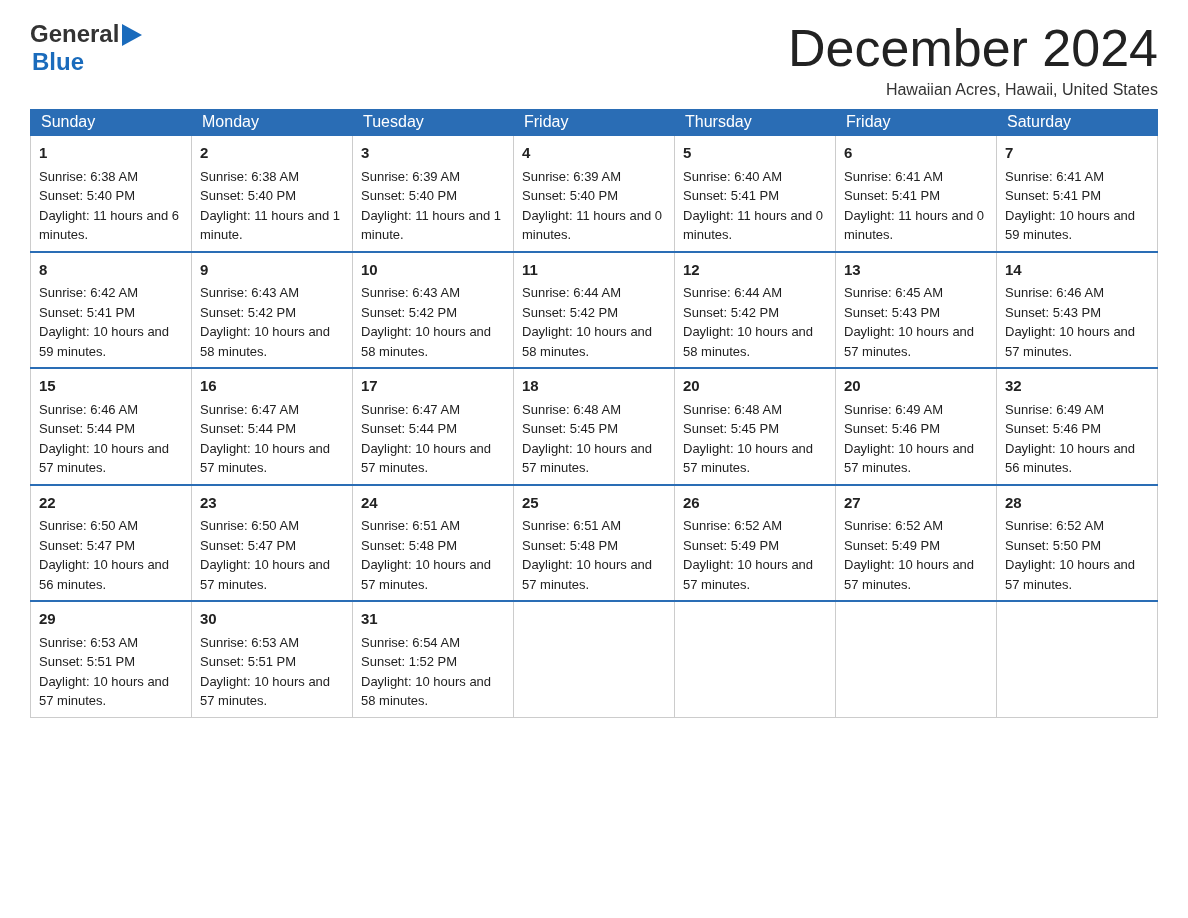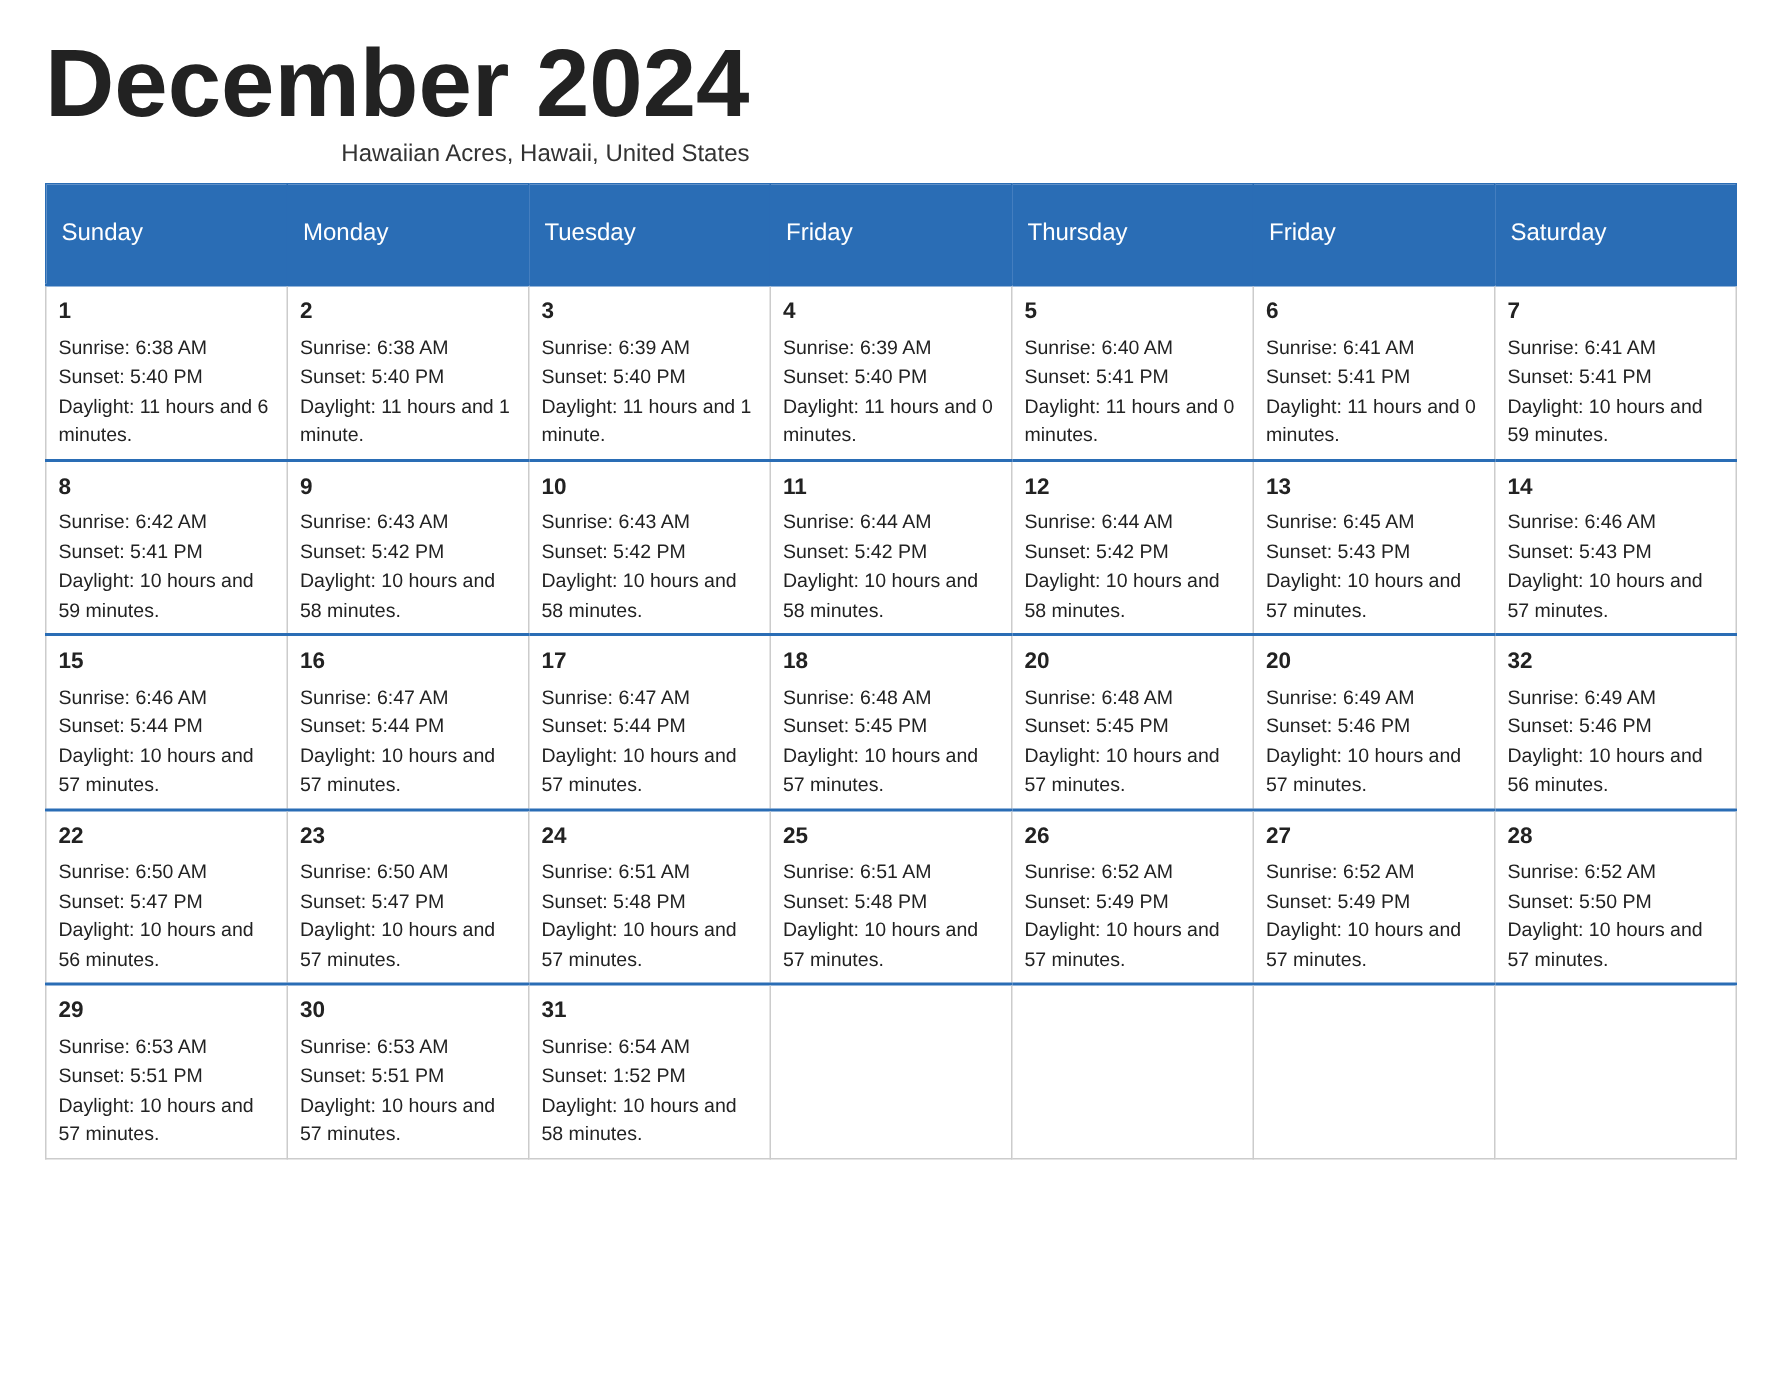--- a/index.html
+++ b/index.html
@@ -13,41 +13,41 @@
     .header-row {
       display: flex;
       align-items: flex-start;
       justify-content: space-between;
       margin-bottom: 10px;
     }
     .title-block {
       text-align: right;
     }
     .month-title {
-      font-size: 64px;
-      font-weight: bold;
+      font-size: 52px;
+      font-weight: normal;
       color: #222;
       line-height: 1.1;
     }
     .location-title {
       font-size: 16px;
       color: #333;
       margin-top: 4px;
     }
     .calendar-table {
       width: 100%;
       border-collapse: collapse;
       margin-top: 8px;
     }
     .calendar-table th {
       background-color: #2a6db5;
       color: #fff;
       font-size: 16px;
       font-weight: normal;
-      padding: 24px 10px;
+      padding: 3px 10px;
       text-align: left;
       border: 1px solid #2a6db5;
     }
     .calendar-table td {
       vertical-align: top;
       border: 1px solid #ccc;
       border-top: 2px solid #2a6db5;
       padding: 6px 8px;
       width: calc(100% / 7);
       min-height: 100px;
@@ -72,20 +72,29 @@
     }
     .logo-line {
       display: flex;
       align-items: center;
     }
   </style>
 </head>
 <body>
 
 <div class="header-row">
+  <div class="logo-wrapper">
+    <div class="logo-line">
+      <span style="font-size:24px;font-weight:bold;color:#333;">General</span>
+      <svg width="20" height="22" viewBox="0 0 20 22" style="margin-left:3px;margin-top:2px;">
+        <polygon points="0,0 20,11 0,22" fill="#1a6bbc"></polygon>
+      </svg>
+    </div>
+    <span style="font-size:24px;font-weight:bold;color:#1a6bbc;margin-left:2px;">Blue</span>
+  </div>
   <div class="title-block">
     <div class="month-title">December 2024</div>
     <div class="location-title">Hawaiian Acres, Hawaii, United States</div>
   </div>
 </div>
 
 <table class="calendar-table">
   <thead>
     <tr>
       <th>Sunday</th>

